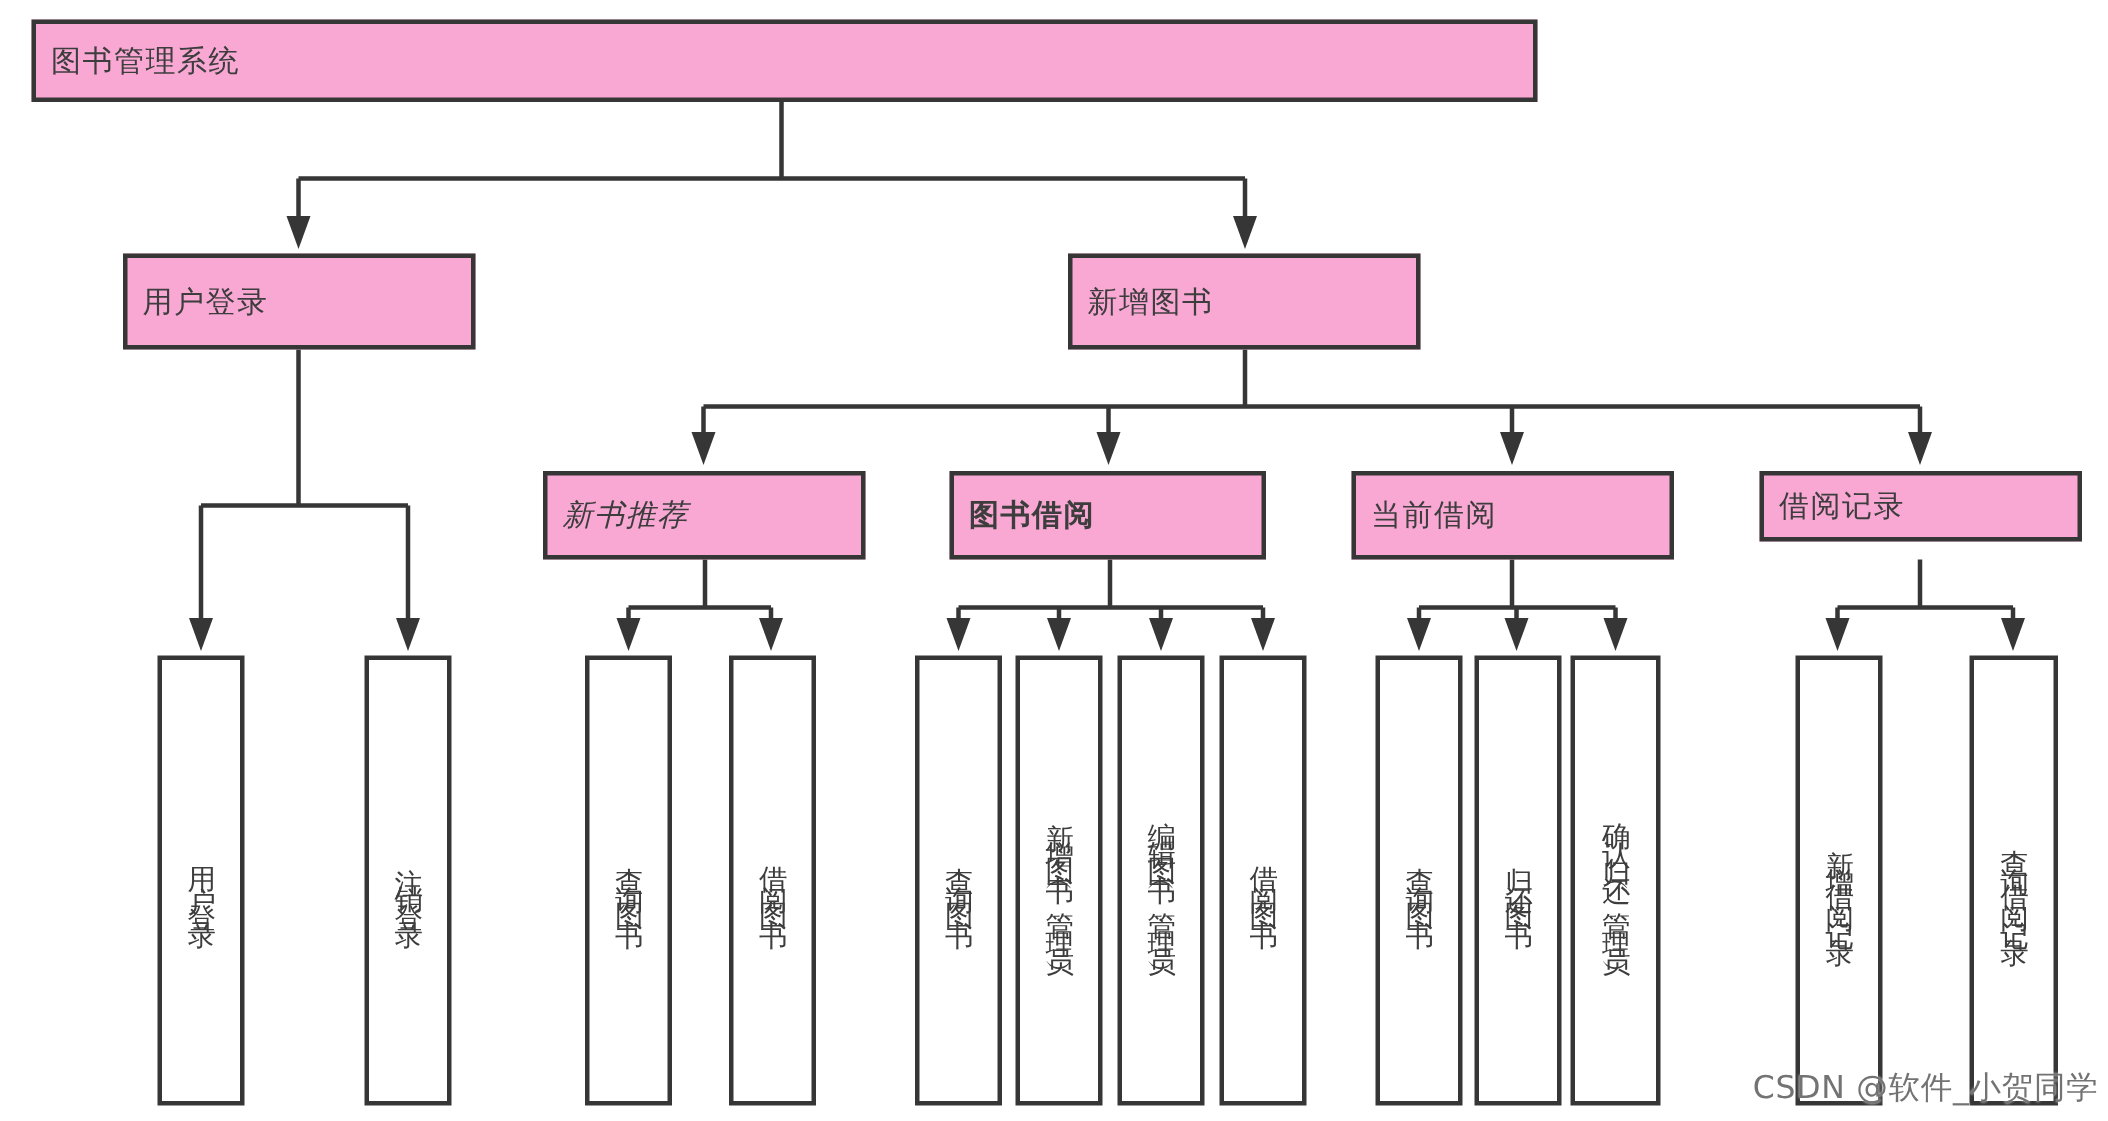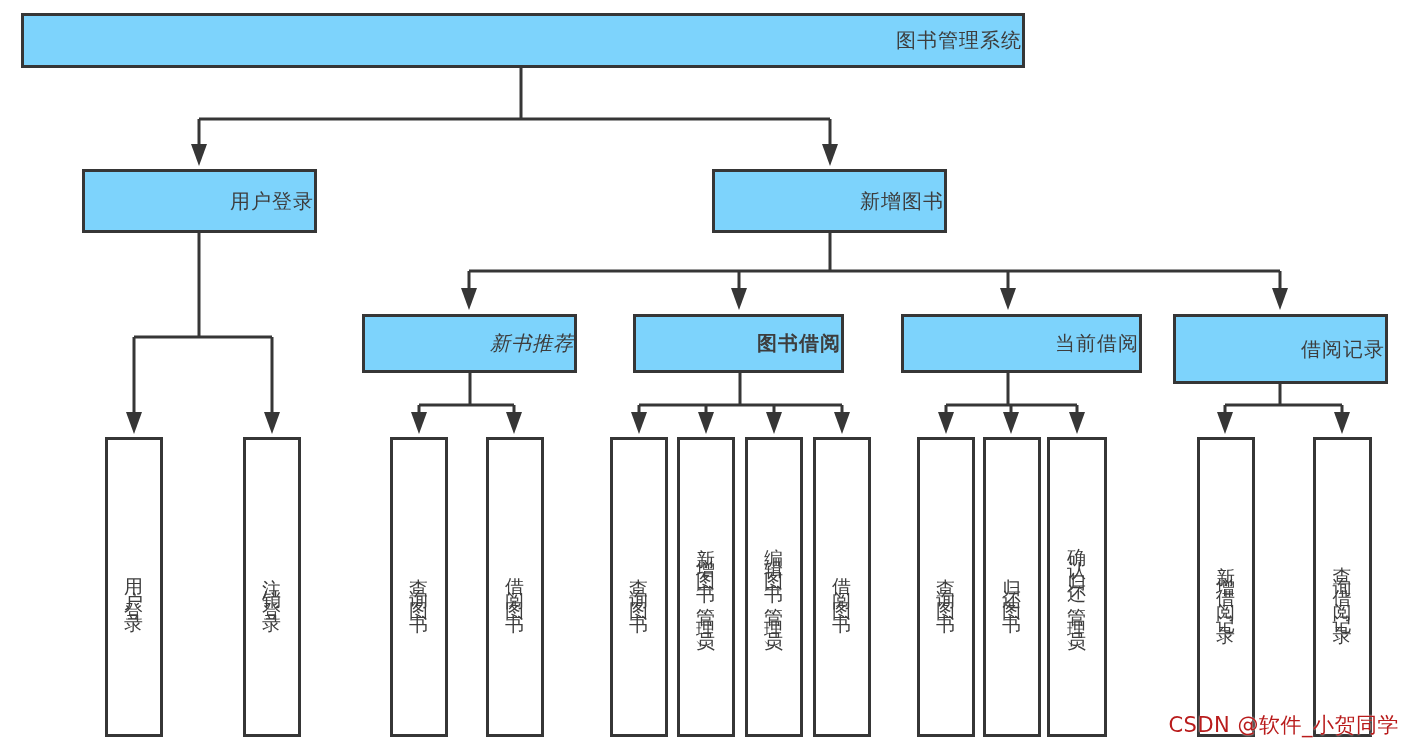--- a/index.html
+++ b/index.html
@@ -22,27 +22,28 @@
     stroke-width: 3;
   }
   .connectors polygon {
     fill: #363636;
     stroke: none;
   }
   .hbox {
     position: absolute;
     box-sizing: border-box;
     border: 3px solid #363636;
-    background: #7dd3fc;
+    background: #f9a8d4;
     display: flex;
     align-items: center;
-    justify-content: flex-end;
+    justify-content: flex-start;
     color: #3d3d3d;
     font-size: 20px;
     letter-spacing: 1px;
+    padding-left: 10px;
   }
   .vbox {
     position: absolute;
     box-sizing: border-box;
     border: 3px solid #363636;
     background: #ffffff;
     top: 437px;
     width: 58px;
     height: 300px;
     display: flex;
@@ -56,21 +57,21 @@
     font-size: 19px;
     line-height: 1;
     letter-spacing: 12px;
     white-space: nowrap;
   }
   .watermark {
     position: absolute;
     top: 711px;
     right: 6px;
     font-size: 21px;
-    color: #b91c1c;
+    color: #737373;
     text-shadow: 0 0 2px #ffffff;
     letter-spacing: 0.5px;
   }
 </style>
 </head>
 <body>
 
 <div class="stage">
 
   <svg class="connectors" viewBox="0 0 1405 747">
@@ -115,24 +116,24 @@
   <div class="hbox" style="left:712px; top:169px; width:235px; height:64px;">
     <span>新增图书</span>
   </div>
 
   <div class="hbox" style="left:362px; top:314px; width:215px; height:59px;font-style:italic;">
     <span>新书推荐</span>
   </div>
   <div class="hbox" style="left:633px; top:314px; width:211px; height:59px;font-weight:bold;">
     <span>图书借阅</span>
   </div>
-  <div class="hbox" style="left:901px; top:314px; width:241px; height:59px;">
+  <div class="hbox" style="left:901px; top:314px; width:215px; height:59px;">
     <span>当前借阅</span>
   </div>
-  <div class="hbox" style="left:1173px; top:314px; width:215px; height:70px;">
+  <div class="hbox" style="left:1173px; top:314px; width:215px; height:47px;">
     <span>借阅记录</span>
   </div>
 
   <div class="vbox" style="left:105px;">
     <span class="vtext">用户登录</span>
   </div>
   <div class="vbox" style="left:243px;">
     <span class="vtext">注销登录</span>
   </div>
   <div class="vbox" style="left:390px;">

